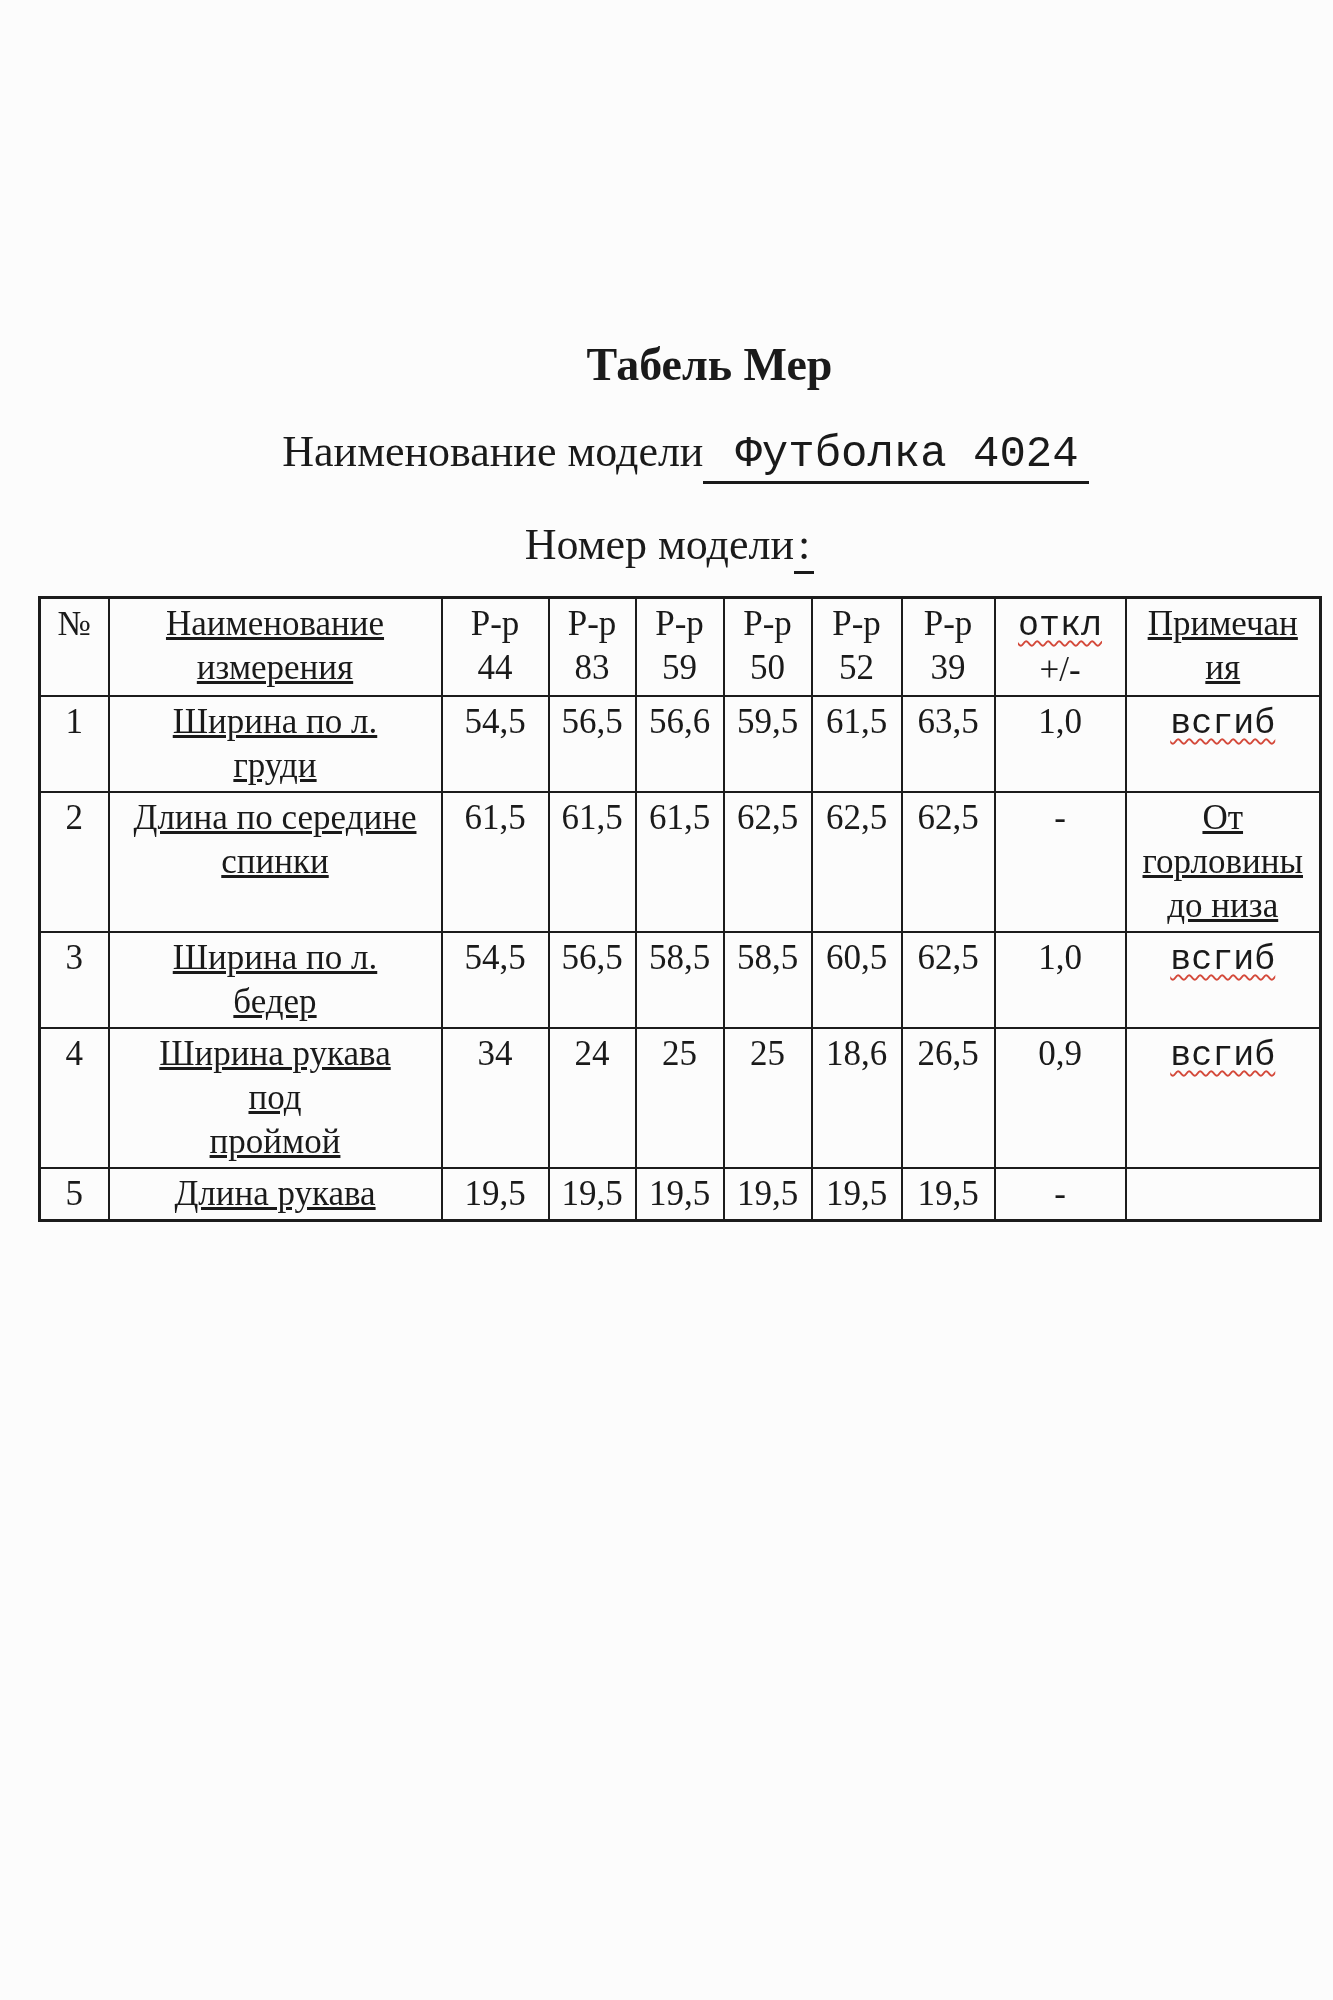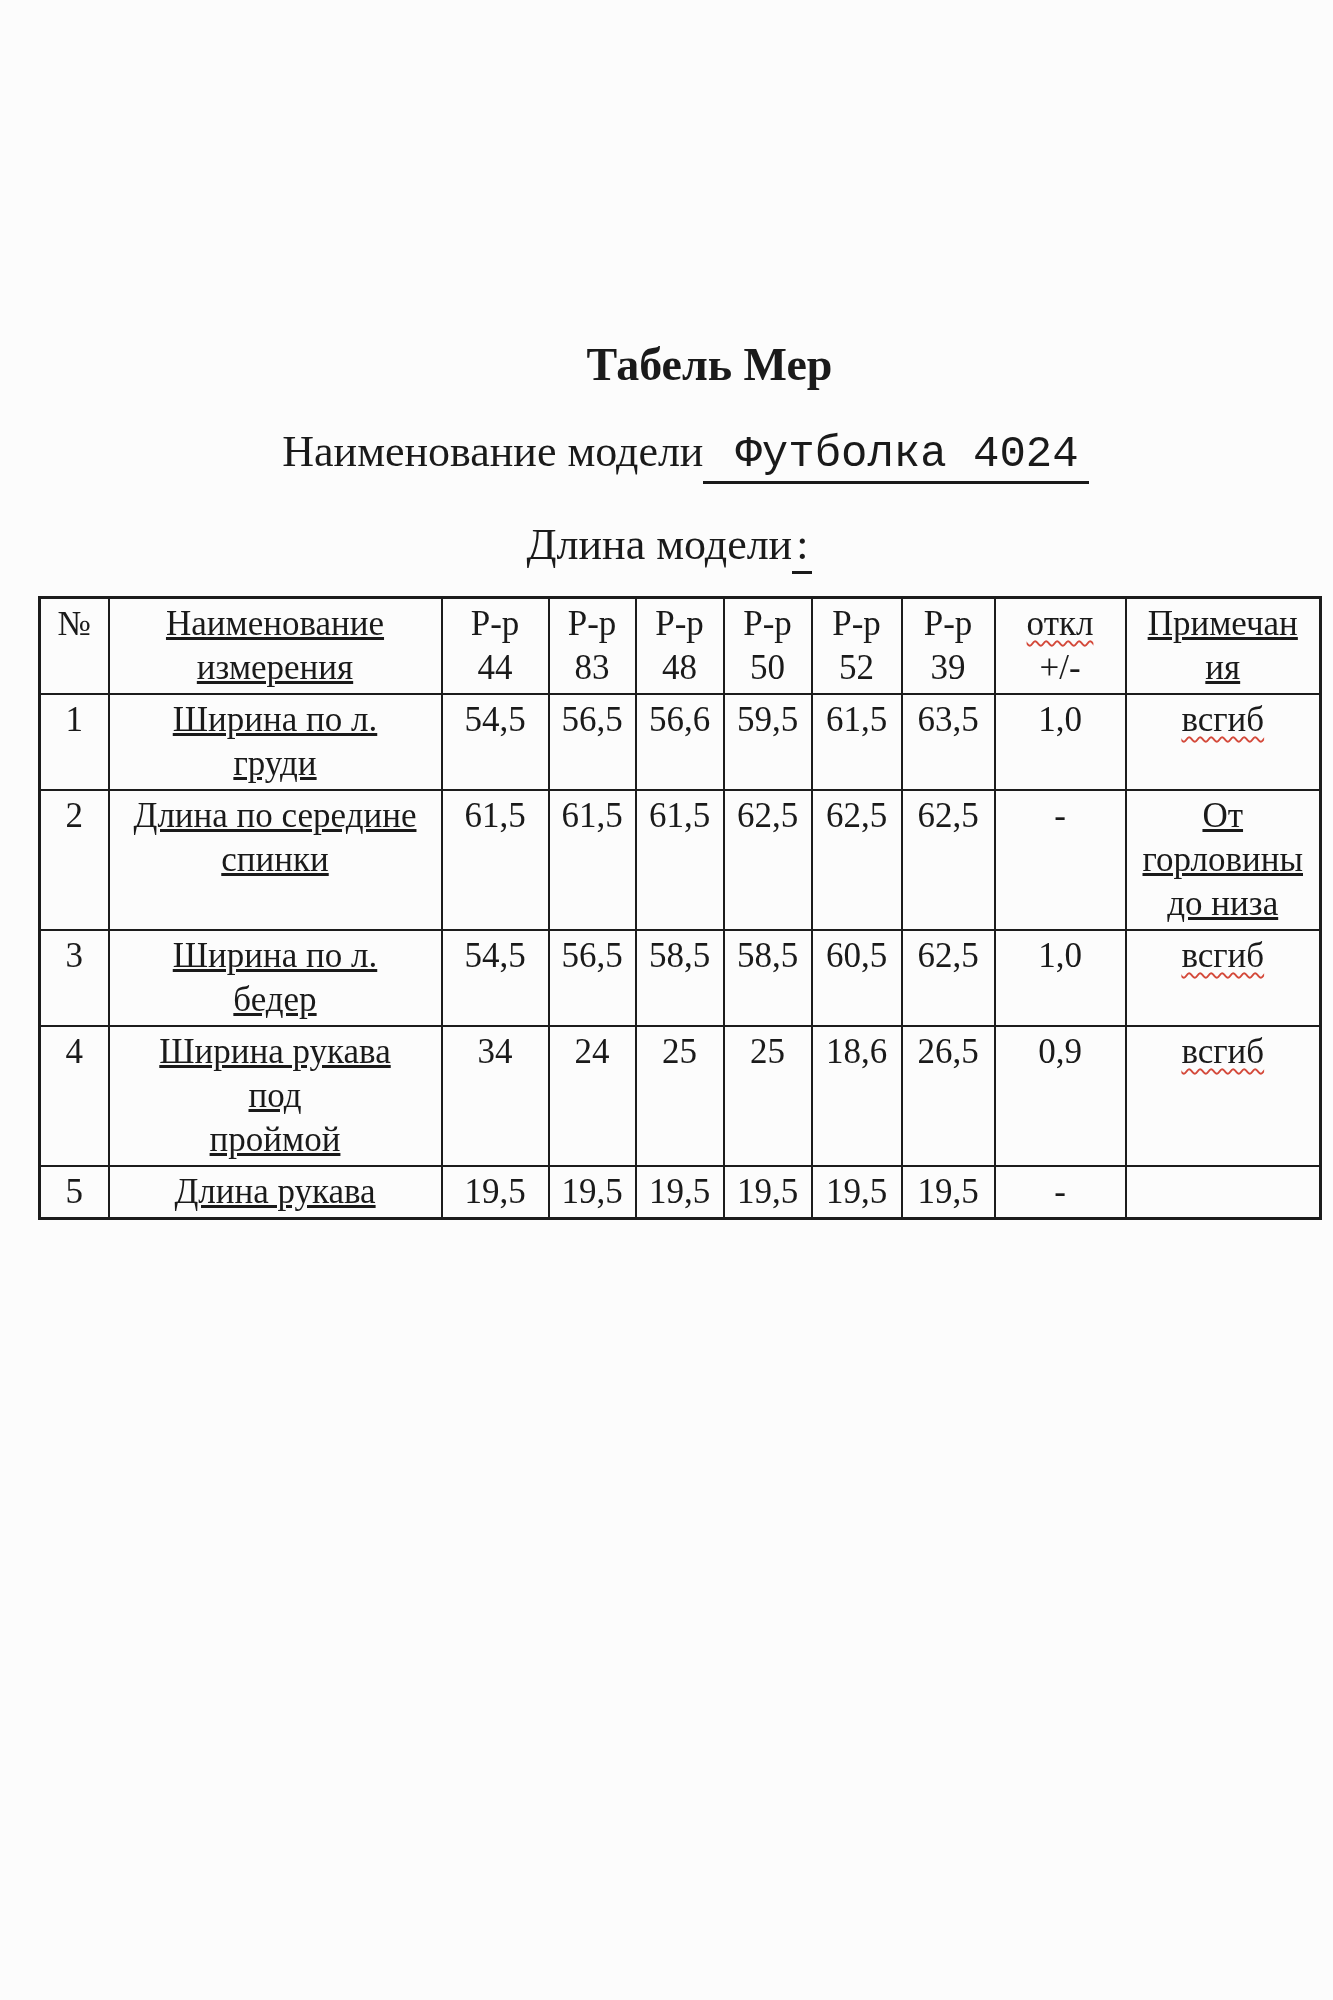--- a/index.html
+++ b/index.html
@@ -86,37 +86,38 @@
   tr.r-2{height:122px;}
   tr.r-3{height:92px;}
   tr.r-4{height:128px;}
   tr.r-5{height:48px;}
   .squiggle{
     text-decoration-line:underline;
     text-decoration-style:wavy;
     text-decoration-color:var(--squig);
     text-decoration-thickness:2px;
     text-underline-offset:5px;
+    font-family:Liberation Mono, monospace;
   }
 </style>
 </head>
 <body>
 
 <div class="page">
 
   <div class="center-line doc-title">
     <span>Табель Мер</span>
   </div>
 
   <div class="center-line model-name-line">
     <span>Наименование модели</span><span class="fill-underline">Футболка 4024</span>
   </div>
 
   <div class="center-line model-number-line">
-    <span>Длина модели</span><span class="colon-underline">:</span>
+    <span>Номер модели</span><span class="colon-underline">:</span>
   </div>
 
   <table class="meas">
     <colgroup>
       <col class="c-num">
         <col class="c-name">
         <col class="c-s44">
         <col class="c-s46">
         <col class="c-s48">
         <col class="c-s50">
@@ -133,21 +134,21 @@
         <td>
             <div>Р-р</div>
             <div>44</div>
           </td>
         <td>
             <div>Р-р</div>
             <div>83</div>
           </td>
         <td>
             <div>Р-р</div>
-            <div>48</div>
+            <div>59</div>
           </td>
         <td>
             <div>Р-р</div>
             <div>50</div>
           </td>
         <td>
             <div>Р-р</div>
             <div>52</div>
           </td>
         <td>

